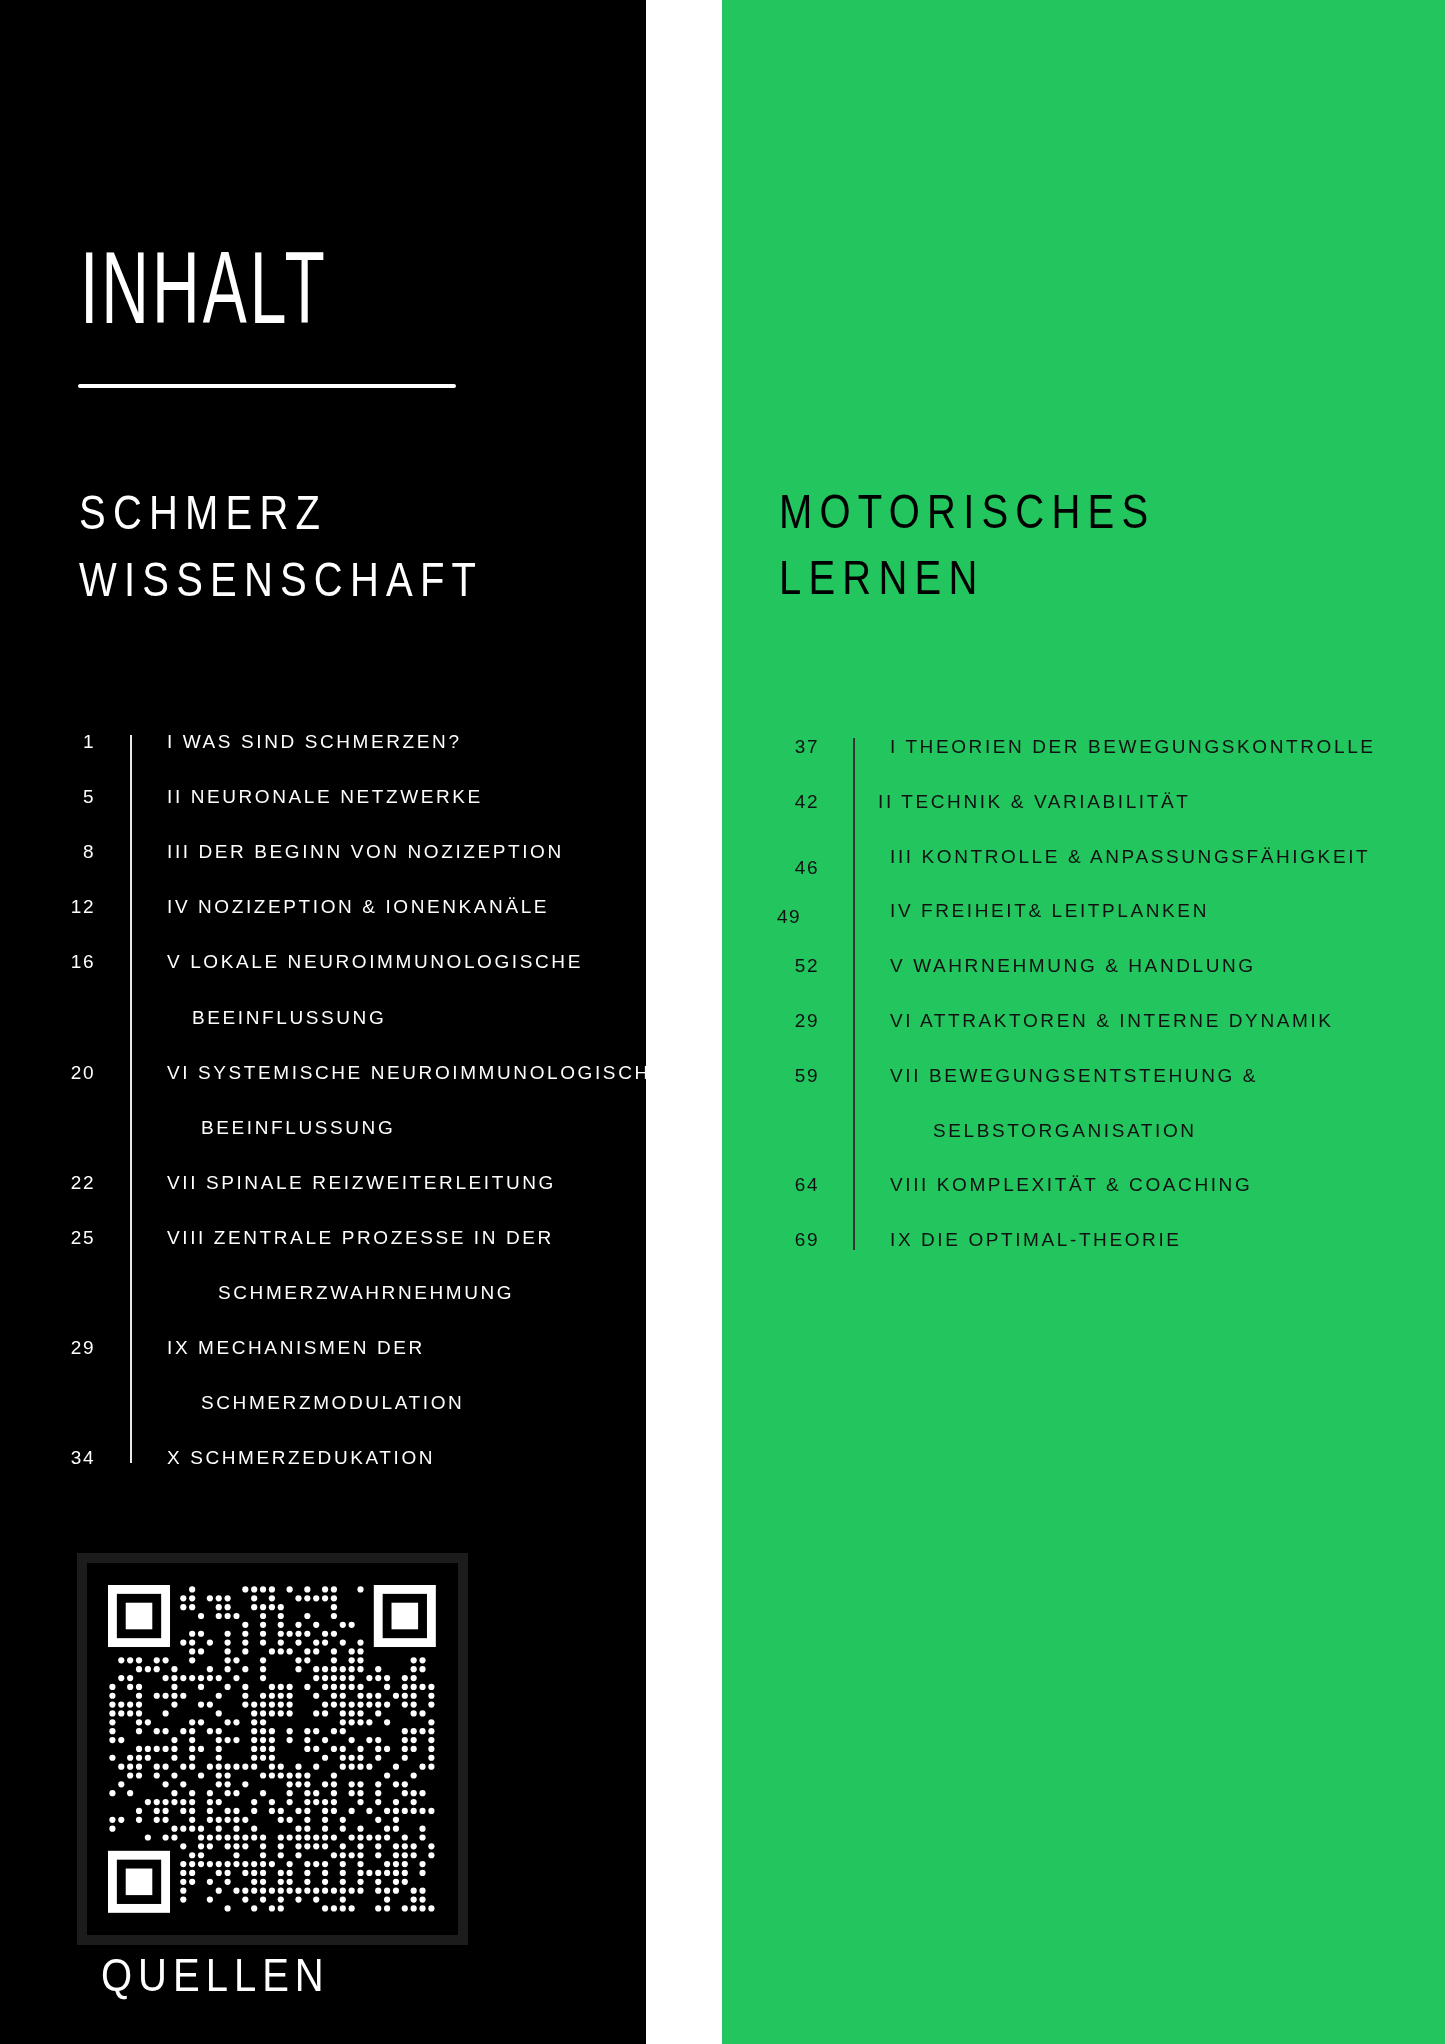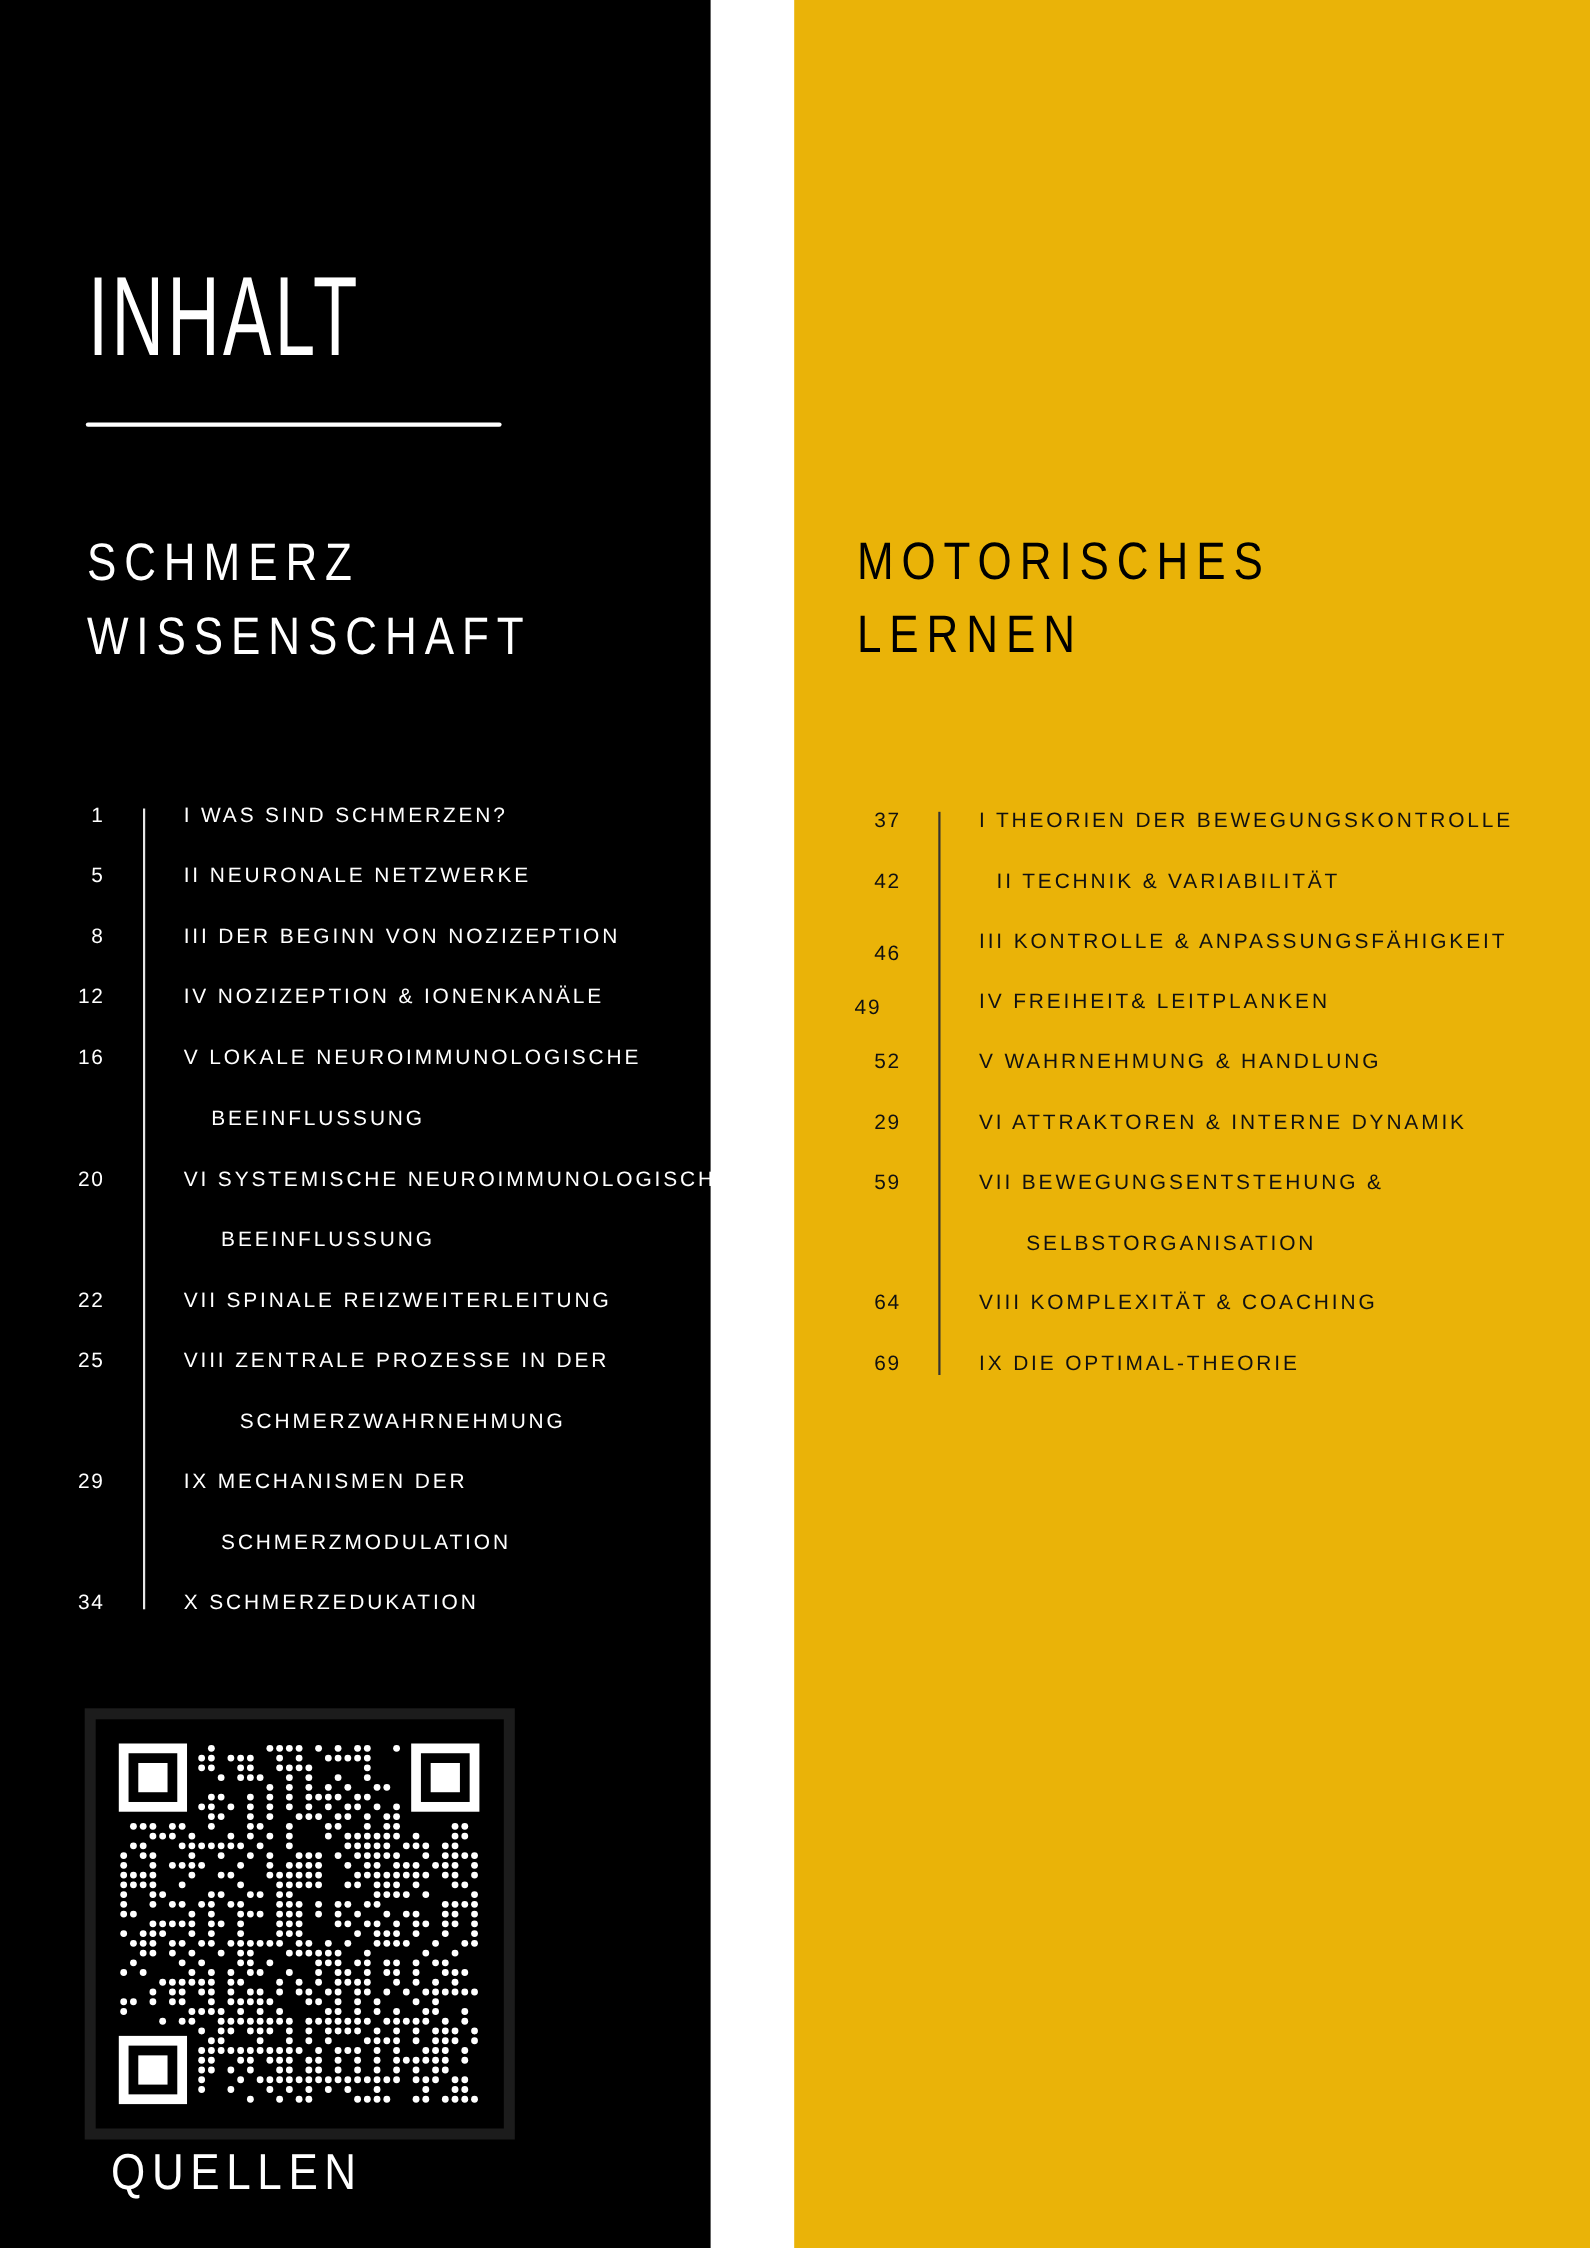--- a/index.html
+++ b/index.html
@@ -1,18 +1,18 @@
 <!DOCTYPE html>
 <html><head>
 <meta charset="utf-8">
 <style>
   html, body { margin: 0; padding: 0; }
   body { width: 1445px; height: 2044px; position: relative; overflow: hidden; background: #ffffff; font-family: "Liberation Sans", sans-serif; }
   .left-panel { position: absolute; left: 0; top: 0; width: 646px; height: 2044px; background: #000000; }
-  .right-panel { position: absolute; left: 722px; top: 0; width: 723px; height: 2044px; background: #eab308; }
+  .right-panel { position: absolute; left: 722px; top: 0; width: 723px; height: 2044px; background: #22c55e; }
   .stretch { position: absolute; white-space: nowrap; transform-origin: 0 0; }
   .title { left: 80px; top: 236px; font-size: 66px; letter-spacing: 3px; color: #fff; transform: scaleY(1.55); line-height: 1; }
   .title-rule { position: absolute; left: 78px; top: 274px; width: 378px; height: 4px; border-radius: 2px; background: #fff; }
   .section-heading { font-size: 40px; letter-spacing: 7.2px; line-height: 1; transform: scaleY(1.2); }
   .sh-left { color: #fff; left: 79px; }
   .sh-right { color: #000; left: 779px; }
   .toc-rule { position: absolute; width: 2px; }
   .toc-rule.white { background: #e8e8e8; }
   .toc-rule.black { background: #333; }
   .toc-num, .toc-text { position: absolute; font-size: 19px; letter-spacing: 2.6px; line-height: 20px; white-space: nowrap; }
@@ -730,21 +730,21 @@
   <div class="stretch section-heading sh-right" style="left:57px; top:553px;">LERNEN</div>
 
   <div class="toc-rule black" style="left:131px; top:738px; height:512px;"></div>
   <div id="toc-right">
       <div>
         <div class="toc-num" style="left: 37px; top: 737px;">37</div>
         <div class="toc-text" style="left: 168px; top: 737px;">I THEORIEN DER BEWEGUNGSKONTROLLE</div>
       </div>
       <div>
         <div class="toc-num" style="left: 37px; top: 791.8px;">42</div>
-        <div class="toc-text" style="left: 184px; top: 791.8px;">II TECHNIK &amp; VARIABILITÄT</div>
+        <div class="toc-text" style="left: 156px; top: 791.8px;">II TECHNIK &amp; VARIABILITÄT</div>
       </div>
       <div>
         <div class="toc-num" style="left: 37px; top: 846.6px; margin-top: 11px;">46</div>
         <div class="toc-text" style="left: 168px; top: 846.6px;">III KONTROLLE &amp; ANPASSUNGSFÄHIGKEIT</div>
       </div>
       <div>
         <div class="toc-num" style="left: 37px; top: 907px; text-align: center;">49</div>
         <div class="toc-text" style="left: 168px; top: 901.4px;">IV FREIHEIT&amp; LEITPLANKEN</div>
       </div>
       <div>

